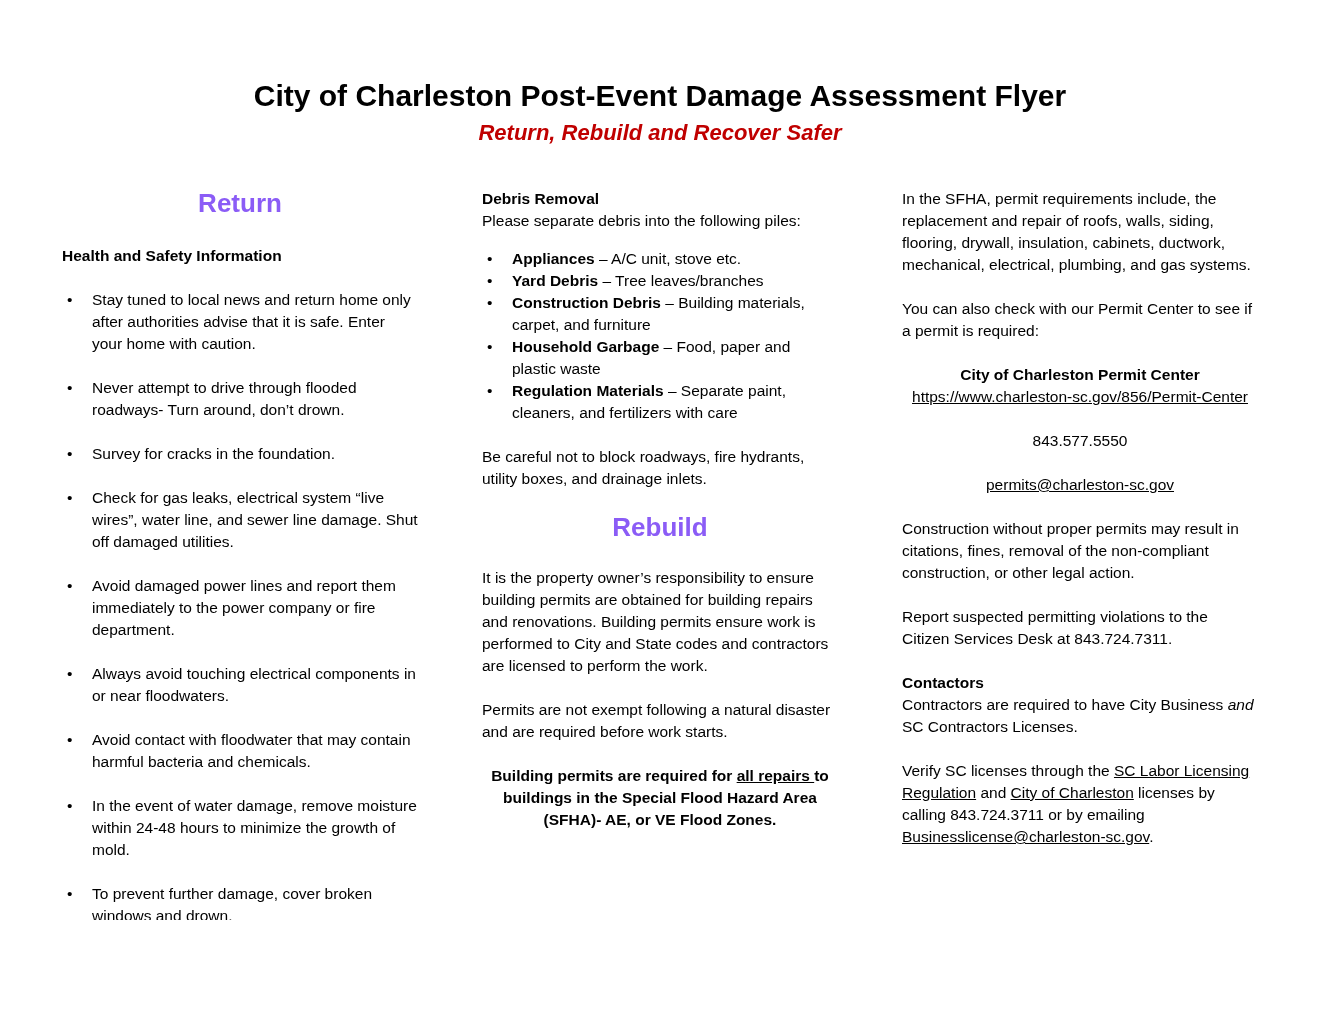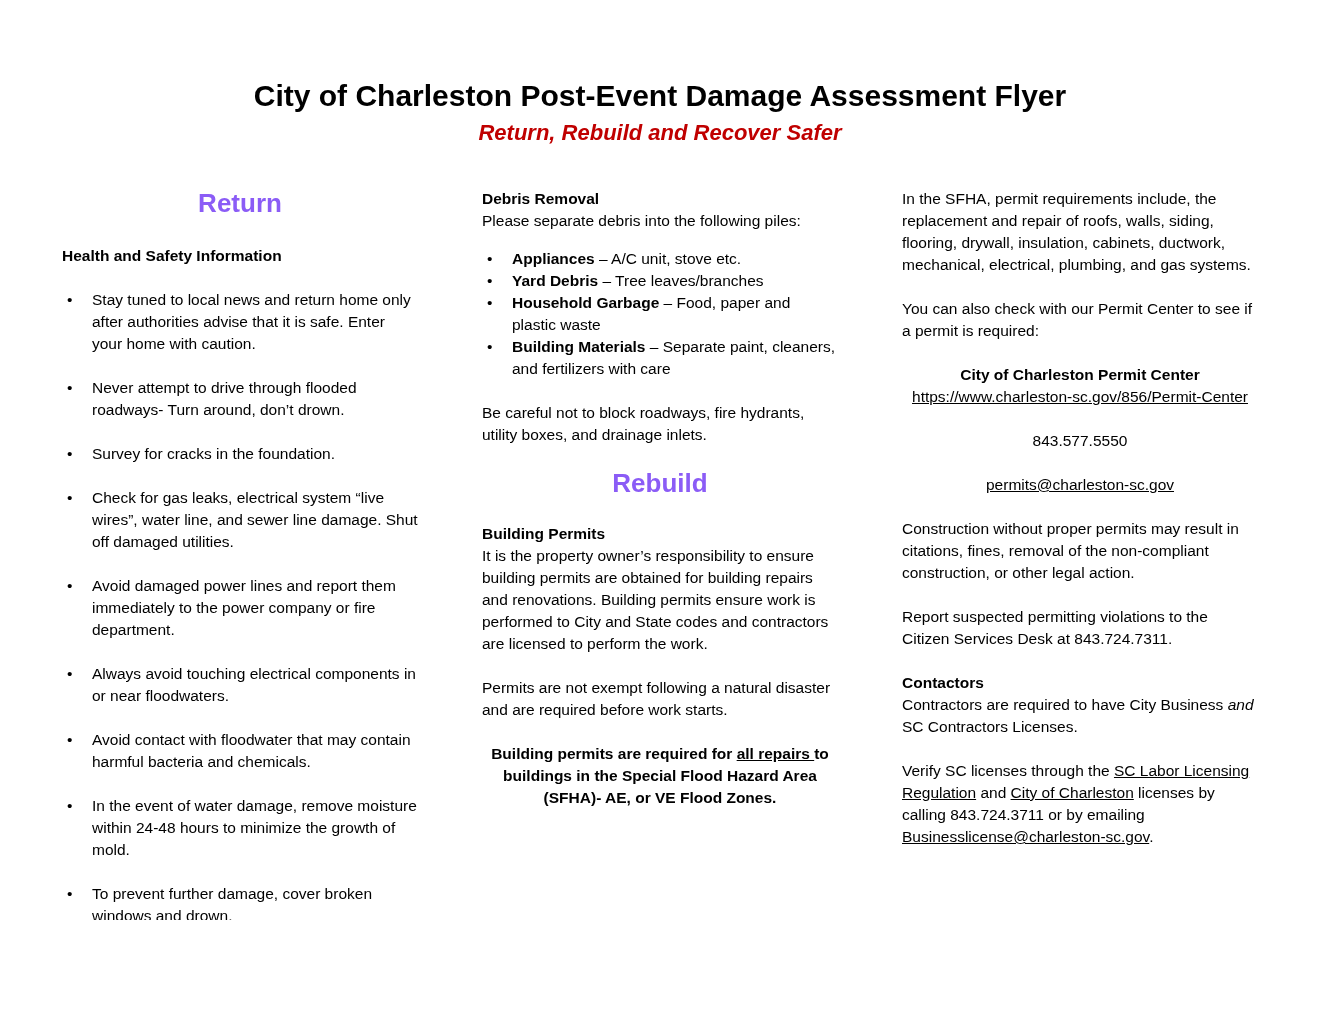--- a/index.html
+++ b/index.html
@@ -61,26 +61,26 @@
         <li>To prevent further damage, cover broken windows and drown.</li>
       </ul>
     </section>
 
     <section class="col">
       <p class="bold tight">Debris Removal</p>
       <p class="intro">Please separate debris into the following piles:</p>
       <ul class="bullets tight">
         <li><span class="bold">Appliances</span><span> – A/C unit, stove etc.</span></li>
         <li><span class="bold">Yard Debris</span><span> – Tree leaves/branches</span></li>
+        <li><span class="bold">Construction Debris</span><span> – Building materials, carpet, and furniture</span></li>
         <li><span class="bold">Household Garbage</span><span> – Food, paper and plastic waste</span></li>
-        <li><span class="bold">Building Materials</span><span> – Separate paint, cleaners, and fertilizers with care</span></li>
+        <li><span class="bold">Regulation Materials</span><span> – Separate paint, cleaners, and fertilizers with care</span></li>
       </ul>
       <p>Be careful not to block roadways, fire hydrants, utility boxes, and drainage inlets.</p>
       <h3 class="section-heading mid-heading">Rebuild</h3>
-      <p class="bold tight">Building Permits</p>
       <p>It is the property owner’s responsibility to ensure building permits are obtained for building repairs and renovations. Building permits ensure work is performed to City and State codes and contractors are licensed to perform the work.</p>
       <p>Permits are not exempt following a natural disaster and are required before work starts.</p>
       <p class="callout"><span>Building permits are required for </span><span class="u">all repairs </span><span>to buildings in the Special Flood Hazard Area (SFHA)- AE, or VE Flood Zones.</span></p>
     </section>
 
     <section class="col">
       <p>In the SFHA, permit requirements include, the replacement and repair of roofs, walls, siding, flooring, drywall, insulation, cabinets, ductwork, mechanical, electrical, plumbing, and gas systems.</p>
       <p>You can also check with our Permit Center to see if a permit is required:</p>
       <p class="bold center tight">City of Charleston Permit Center</p>
       <p class="center"><a class="link">https://www.charleston-sc.gov/856/Permit-Center</a></p>

